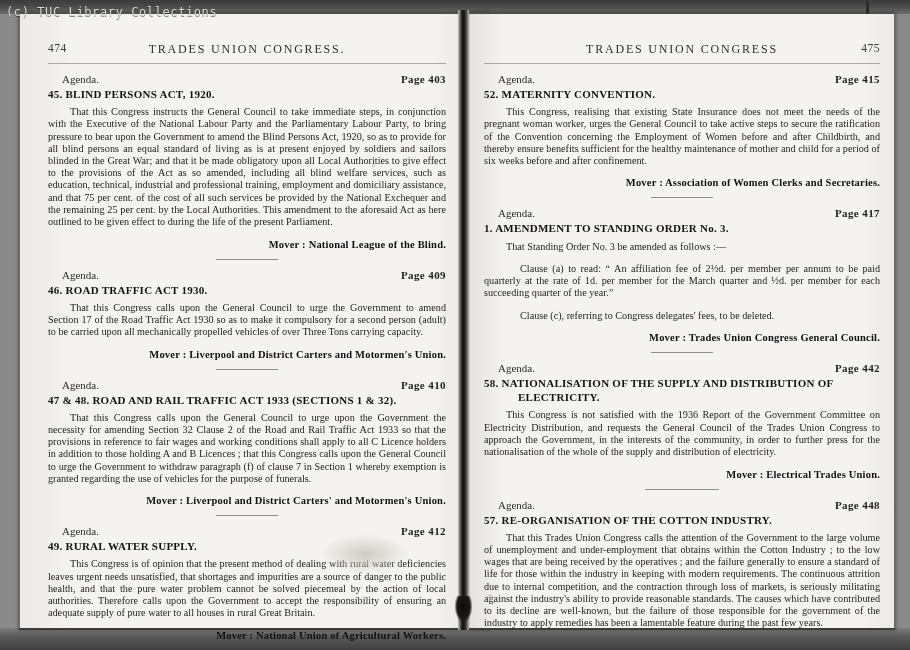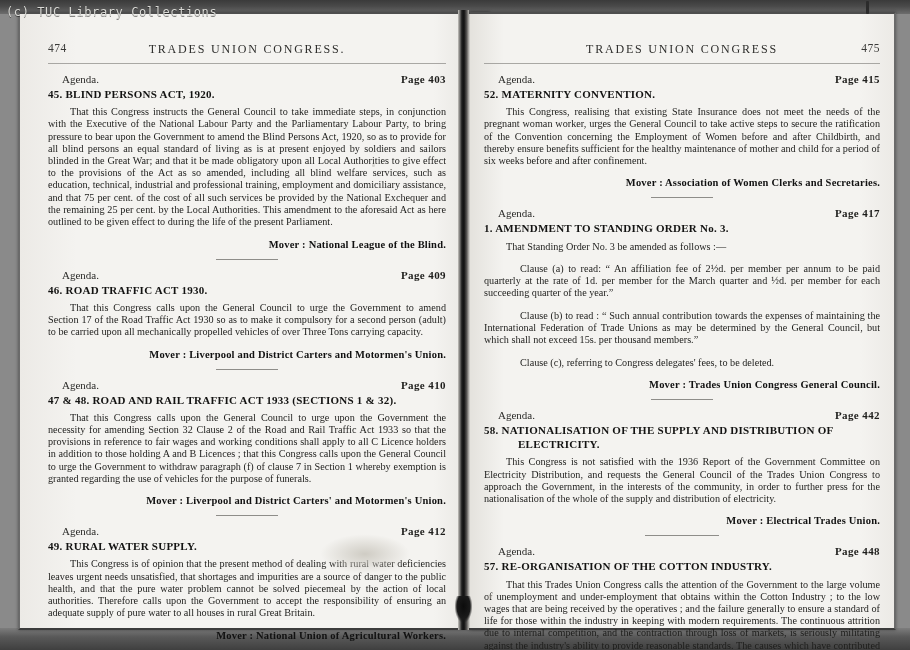--- a/index.html
+++ b/index.html
@@ -216,21 +216,20 @@
       <div class="sep"></div>
 
       <div>
         <div class="agenda-row">
           <span class="agenda-label">Agenda.</span>
           <span class="agenda-page">Page 417</span>
         </div>
         <div class="item-title">1. AMENDMENT TO STANDING ORDER No. 3.</div>
         <p class="body-text">That Standing Order No. 3 be amended as follows :—</p>
         <p class="body-text clause">Clause (a) to read: “ An affiliation fee of 2½d. per member per annum to be paid quarterly at the rate of 1d. per member for the March quarter and ½d. per member for each succeeding quarter of the year.”</p>
-        <p class="body-text clause">Clause (b) to read : “ Such annual contribution towards the expenses of maintaining the International Federation of Trade Unions as may be determined by the General Council, but which shall not exceed 15s. per thousand members.”</p>
         <p class="body-text clause">Clause (c), referring to Congress delegates' fees, to be deleted.</p>
         <div class="mover">Mover : Trades Union Congress General Council.</div>
       </div>
 
       <div class="sep"></div>
 
       <div>
         <div class="agenda-row">
           <span class="agenda-label">Agenda.</span>
           <span class="agenda-page">Page 442</span>

